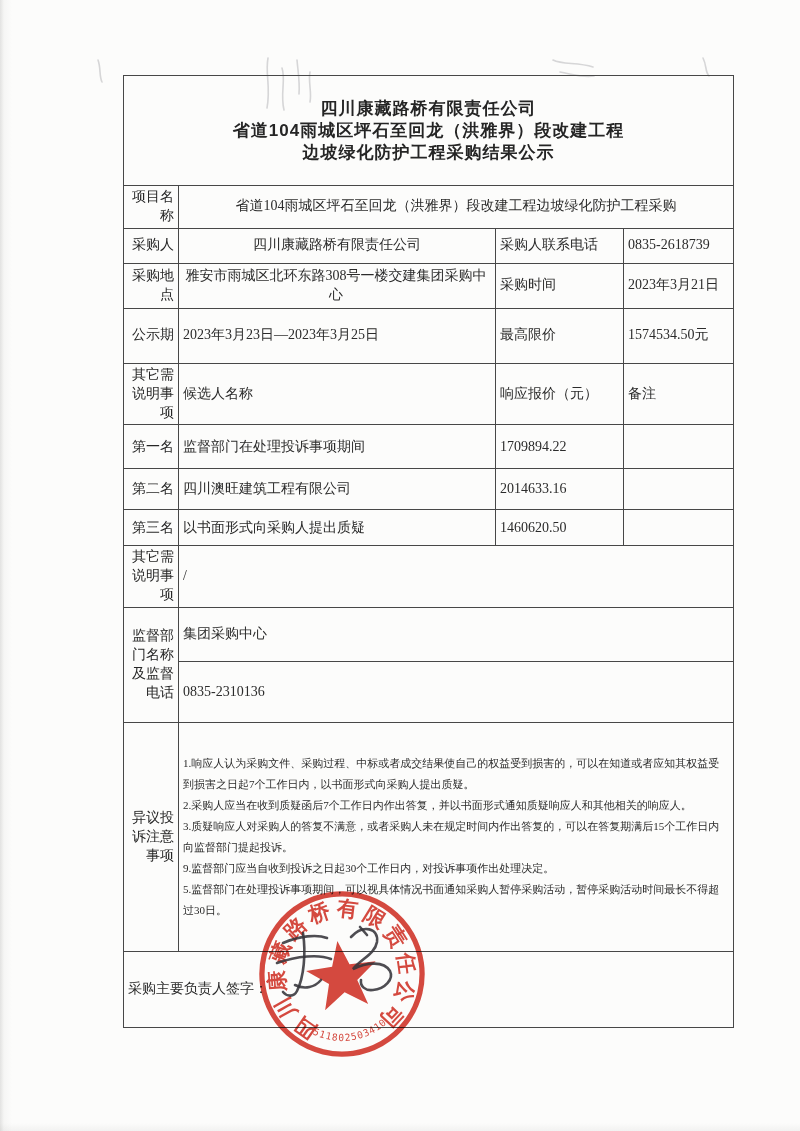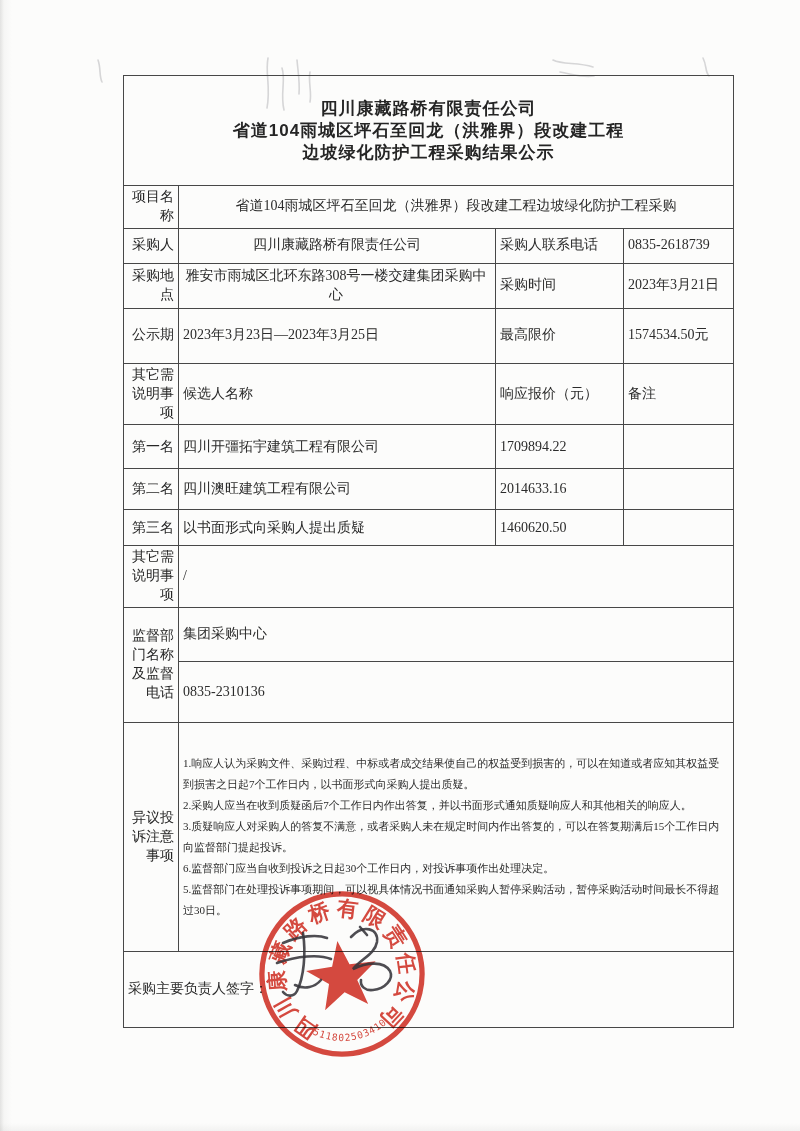--- a/index.html
+++ b/index.html
@@ -120,21 +120,21 @@
 
     <tr class="h45">
       <td class="lbl">其它需说明事项</td>
       <td class="ctr">候选人名称</td>
       <td class="ctr">响应报价（元）</td>
       <td class="ctr">备注</td>
     </tr>
 
     <tr class="h44">
       <td class="lbl">第一名</td>
-      <td class="ctr">四川开彊拓宇建筑工程有限公司</td>
+      <td class="ctr">监督部门在处理投诉事项期间</td>
       <td class="ctr">1709894.22</td>
       <td class="ctr"></td>
     </tr>
 
     <tr class="h41">
       <td class="lbl">第二名</td>
       <td class="ctr">四川澳旺建筑工程有限公司</td>
       <td class="ctr">2014633.16</td>
       <td class="ctr"></td>
     </tr>
@@ -159,21 +159,21 @@
       <td colspan="3" class="ctr">0835-2310136</td>
     </tr>
 
     <tr class="h229">
       <td class="lbl">异议投诉注意事项</td>
       <td colspan="3" class="obj-cell">
         <div class="obj-text">
           <div>1.响应人认为采购文件、采购过程、中标或者成交结果使自己的权益受到损害的，可以在知道或者应知其权益受到损害之日起7个工作日内，以书面形式向采购人提出质疑。</div>
           <div>2.采购人应当在收到质疑函后7个工作日内作出答复，并以书面形式通知质疑响应人和其他相关的响应人。</div>
           <div>3.质疑响应人对采购人的答复不满意，或者采购人未在规定时间内作出答复的，可以在答复期满后15个工作日内向监督部门提起投诉。</div>
-          <div>6.监督部门应当自收到投诉之日起30个工作日内，对投诉事项作出处理决定。</div>
+          <div>9.监督部门应当自收到投诉之日起30个工作日内，对投诉事项作出处理决定。</div>
           <div>5.监督部门在处理投诉事项期间，可以视具体情况书面通知采购人暂停采购活动，暂停采购活动时间最长不得超过30日。</div>
         </div>
       </td>
     </tr>
 
     <tr class="h76">
       <td colspan="4" class="sig-cell">采购主要负责人签字：</td>
     </tr>
 
   </tbody>

